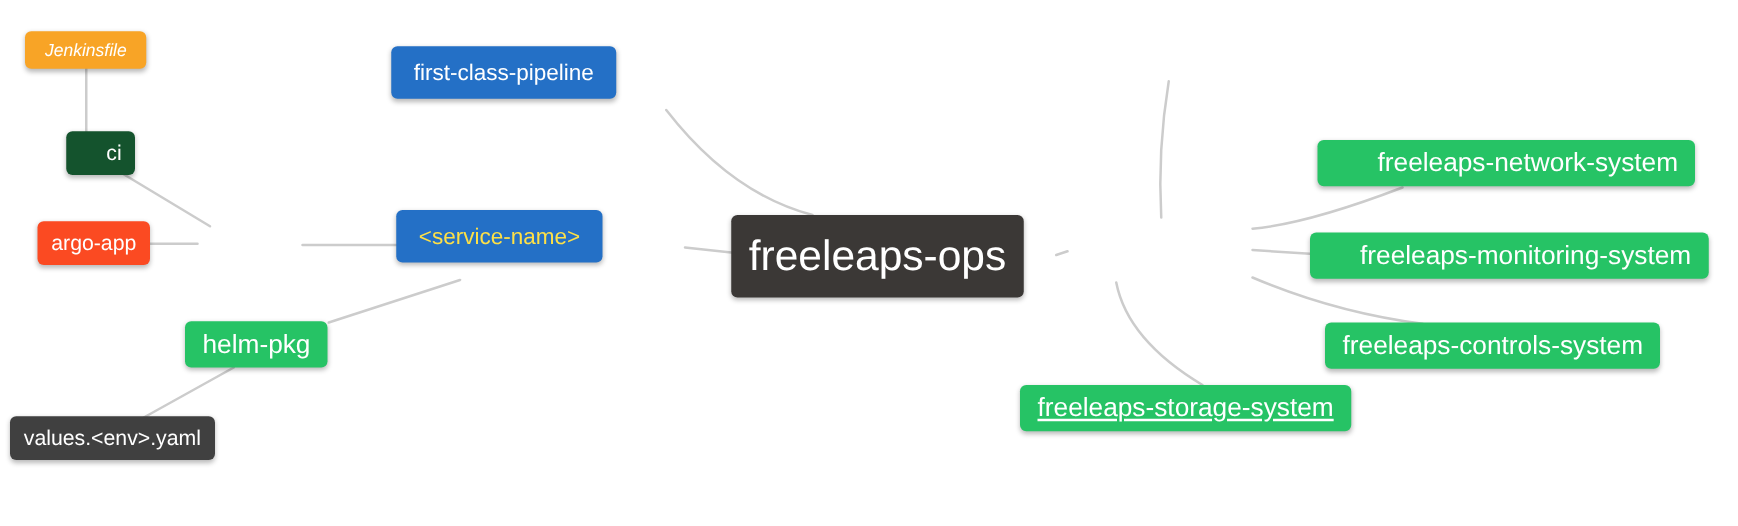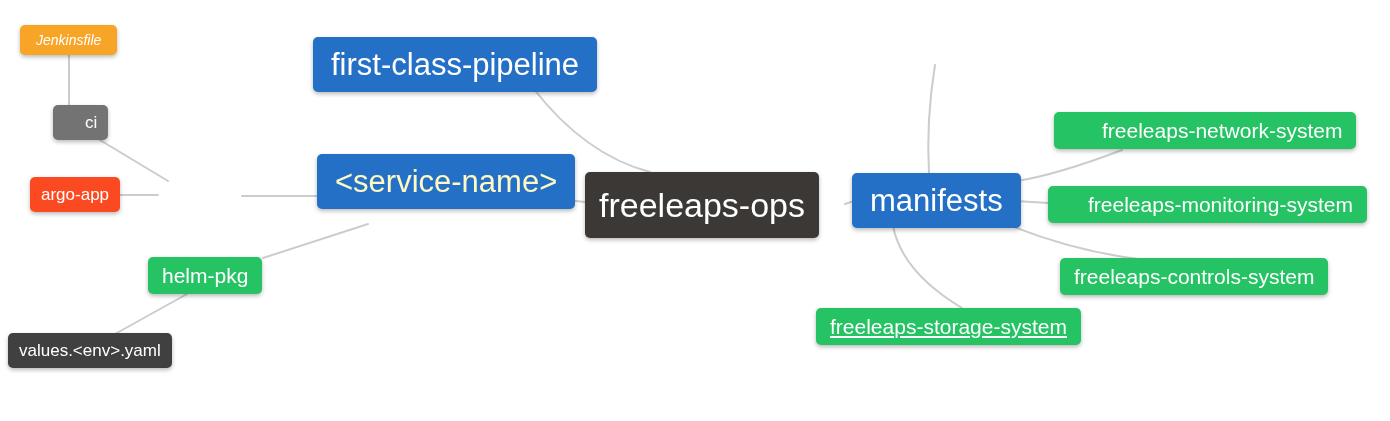--- a/index.html
+++ b/index.html
@@ -34,21 +34,21 @@
     border-radius: 5px;
     white-space: nowrap;
     display: flex;
     align-items: center;
     justify-content: center;
     box-shadow: 0 2px 4px rgba(0,0,0,0.28);
     cursor: pointer;
     line-height: 1;
   }
   .node.root    { font-size: 34px; padding: 16px 14px; }
-  .node.branch  { font-size: 31px; padding: 12px 18px; }
+  .node.branch  { font-size: 18px; padding: 12px 18px; }
   .node.topic   { font-size: 21px; padding: 8px 14px;  }
   .node.subtopic{ font-size: 17px; padding: 9px 11px;  }
   .node.file    { font-size: 14px; padding: 8px 16px;  }
 </style>
 </head>
 <body>
 
 <div class="canvas">
   <svg class="edge-layer" width="1390" height="421" viewBox="0 0 1390 421" xmlns="http://www.w3.org/2000/svg">
       <path d="M69,55 L69,106" stroke="#cccccc"></path>
@@ -62,24 +62,23 @@
       <path d="M845,204 L854,201" stroke="#cccccc"></path>
       <path d="M935,65 Q926,120 929,174" stroke="#cccccc"></path>
       <path d="M1002,183 Q1046,179 1122,150" stroke="#cccccc"></path>
       <path d="M1002,200 L1048,203" stroke="#cccccc"></path>
       <path d="M1002,222 Q1068,250 1138,259" stroke="#cccccc"></path>
       <path d="M893,226 Q902,272 962,308" stroke="#cccccc"></path>
     </svg>
 
 <div class="node root" style="left: 585px; top: 172px; background: rgb(59, 56, 54); color: rgb(255, 255, 255);">freeleaps-ops</div>
     <div class="node branch" style="left: 313px; top: 37px; background: rgb(36, 112, 198); color: rgb(255, 255, 255);">first-class-pipeline</div>
-    <div class="node branch" style="left: 317px; top: 154px; background: rgb(36, 112, 198); color: #fef9c3;">&lt;service-name&gt;</div>
-    <div class="node branch" style="left: 852px; top: 173px; background: rgb(36, 112, 198); color: rgb(255, 255, 255);">manifests</div>
+    <div class="node branch" style="left: 317px; top: 168px; background: rgb(36, 112, 198); color: #fde047;">&lt;service-name&gt;</div>
     <div class="node topic" style="left: 148px; top: 257px; background: rgb(38, 195, 101); color: rgb(255, 255, 255);">helm-pkg</div>
-    <div class="node subtopic" style="left: 53px; top: 105px; background: #737373; color: rgb(255, 255, 255); padding-left: 32px;">ci</div>
+    <div class="node subtopic" style="left: 53px; top: 105px; background: #14532d; color: rgb(255, 255, 255); padding-left: 32px;">ci</div>
     <div class="node subtopic" style="left: 30px; top: 177px; background: rgb(251, 74, 34); color: rgb(255, 255, 255);">argo-app</div>
     <div class="node subtopic" style="left: 8px; top: 333px; background: #404040; color: rgb(255, 255, 255);">values.&lt;env&gt;.yaml</div>
     <div class="node file" style="left: 20px; top: 25px; background: rgb(248, 164, 38); color: rgb(255, 255, 255); font-style: italic;">Jenkinsfile</div>
     <div class="node topic" style="left: 1054px; top: 112px; background: rgb(38, 195, 101); color: rgb(255, 255, 255); padding-left: 48px;">freeleaps-network-system</div>
     <div class="node topic" style="left: 1048px; top: 186px; background: rgb(38, 195, 101); color: rgb(255, 255, 255); padding-left: 40px;">freeleaps-monitoring-system</div>
     <div class="node topic" style="left: 1060px; top: 258px; background: rgb(38, 195, 101); color: rgb(255, 255, 255);">freeleaps-controls-system</div>
     <div class="node topic" style="left: 816px; top: 308px; background: rgb(38, 195, 101); color: rgb(255, 255, 255); text-decoration: underline;">freeleaps-storage-system</div>
   </div>
 
 </body></html>

